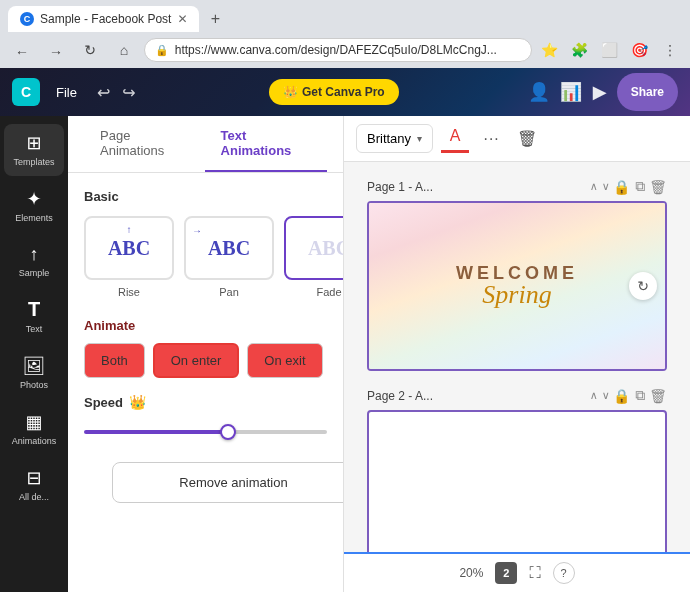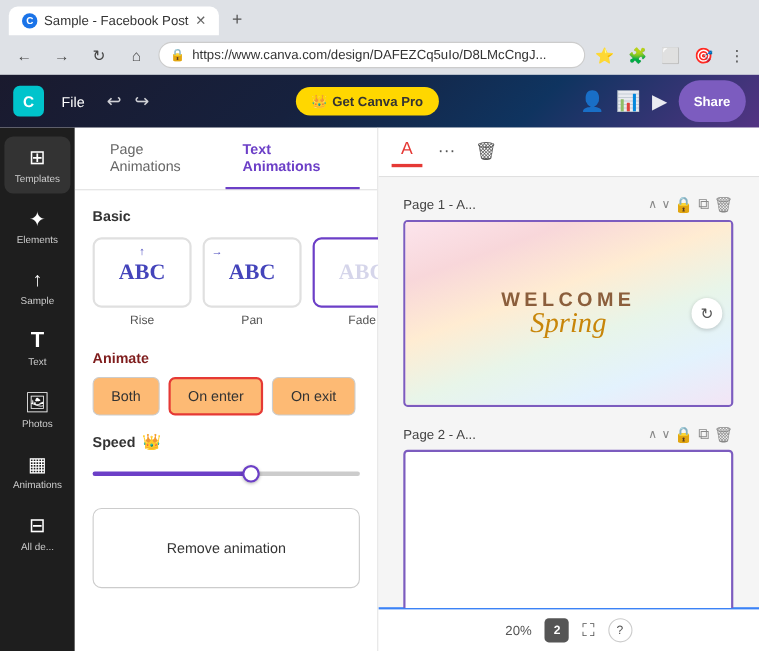--- a/index.html
+++ b/index.html
@@ -64,30 +64,30 @@
     .animation-preview { width: 90px; height: 64px; border: 2px solid #e0e0e0; border-radius: 8px; display: flex; align-items: center; justify-content: center; font-size: 20px; font-weight: 800; font-family: Georgia, serif; position: relative; overflow: hidden; background: white; }
     .animation-preview.selected { border: 2px solid #6c3fc7; }
     .animation-preview .arrow-up { position: absolute; top: 6px; left: 50%; transform: translateX(-50%); font-size: 10px; color: #4444bb; }
     .animation-preview .arrow-right { position: absolute; top: 6px; left: 6px; font-size: 10px; color: #4444bb; }
     .animation-preview .fade-text { opacity: 0.4; color: #9999cc; }
     .animation-label { font-size: 11px; color: #555; }
 
     .animate-section { margin-bottom: 16px; }
     .animate-label { font-size: 13px; font-weight: 600; color: #7f1d1d; margin-bottom: 10px; }
     .animate-buttons { display: flex; gap: 8px; }
-    .animate-btn { padding: 8px 16px; border: 1px solid #ccc; border-radius: 6px; font-size: 13px; cursor: pointer; background: #fdba74; color: #333; }
+    .animate-btn { padding: 8px 16px; border: 1px solid #ccc; border-radius: 6px; font-size: 13px; cursor: pointer; background: #ef4444; color: #333; }
     .animate-btn.selected-red { border: 2px solid #e53935; color: #333; }
 
     .speed-section { margin-bottom: 16px; }
     .speed-label { font-size: 13px; font-weight: 600; color: #333; margin-bottom: 10px; display: flex; align-items: center; gap: 6px; }
     .speed-crown { color: #FFB300; font-size: 14px; }
     .speed-slider { width: 100%; -webkit-appearance: none; height: 4px; border-radius: 2px; background: linear-gradient(to right, #6c3fc7 60%, #ccc 60%); outline: none; cursor: pointer; }
     .speed-slider::-webkit-slider-thumb { -webkit-appearance: none; width: 16px; height: 16px; border-radius: 50%; background: white; border: 2px solid #6c3fc7; cursor: pointer; box-shadow: 0 1px 3px rgba(0,0,0,0.3); }
 
-    .remove-animation-btn { width: 100%; padding: 28px; border: 1px solid #ccc; border-radius: 8px; background: white; font-size: 13px; font-weight: 500; cursor: pointer; color: #333; margin-top: 8px; }
+    .remove-animation-btn { width: 100%; padding: 12px; border: 1px solid #ccc; border-radius: 8px; background: white; font-size: 13px; font-weight: 500; cursor: pointer; color: #333; margin-top: 8px; margin-left: 28px; }
 
     
     .canvas-area { flex: 1; background: #f5f5f5; display: flex; flex-direction: column; overflow: hidden; }
 
     
     .canvas-toolbar { display: flex; align-items: center; padding: 8px 12px; background: white; border-bottom: 1px solid #e0e0e0; gap: 8px; }
     .font-select { display: flex; align-items: center; gap: 6px; padding: 6px 10px; border: 1px solid #ddd; border-radius: 6px; font-size: 13px; cursor: pointer; background: white; }
     .font-select-arrow { color: #666; font-size: 10px; }
     .canvas-tool-icon { width: 28px; height: 28px; display: flex; align-items: center; justify-content: center; font-size: 16px; cursor: pointer; color: #555; }
     .canvas-tool-icon.text-color { color: #e53935; border-bottom: 3px solid #e53935; padding-bottom: 2px; }
@@ -259,20 +259,24 @@
           <input type="range" class="speed-slider" min="0" max="100" value="60" style="">
         </div>
 
         <button class="remove-animation-btn">Remove animation</button>
       </div>
     </div>
 
     <div class="canvas-area">
 
       <div class="canvas-toolbar">
+        <div class="font-select">
+          <span>Brittany</span>
+          <span class="font-select-arrow">▾</span>
+        </div>
         <div class="canvas-tool-icon text-color">A</div>
         <div class="canvas-tool-icon">···</div>
         <div class="canvas-tool-icon">🗑</div>
       </div>
 
       <div class="canvas-pages">
 
         <div class="page-wrapper">
           <div class="page-header">
             <span class="page-header-title">Page 1 - A...</span>

